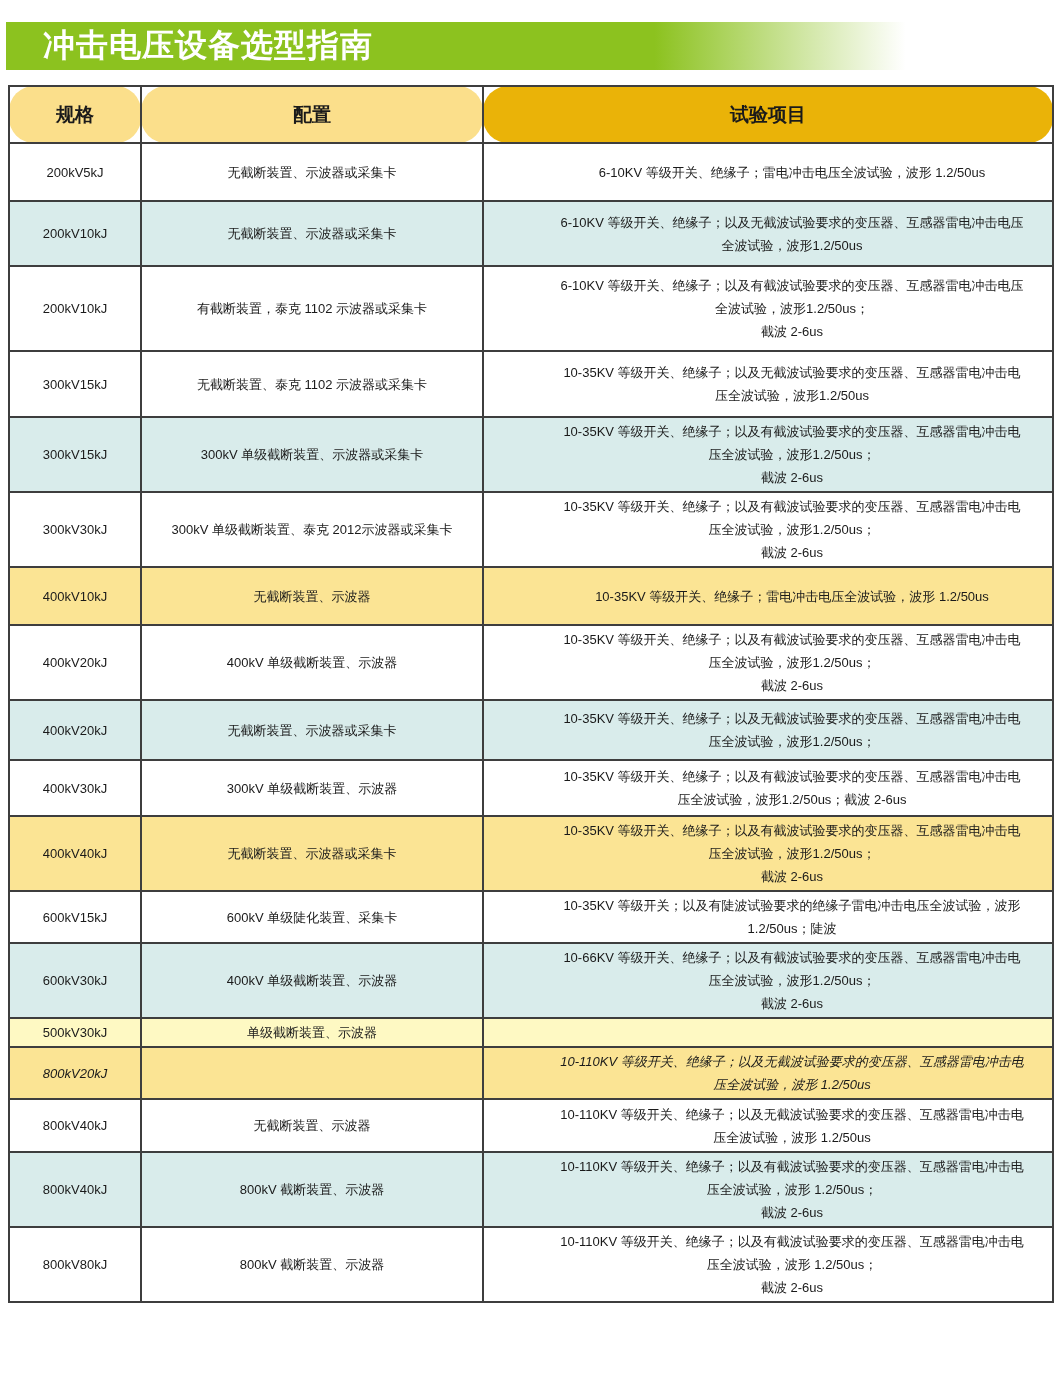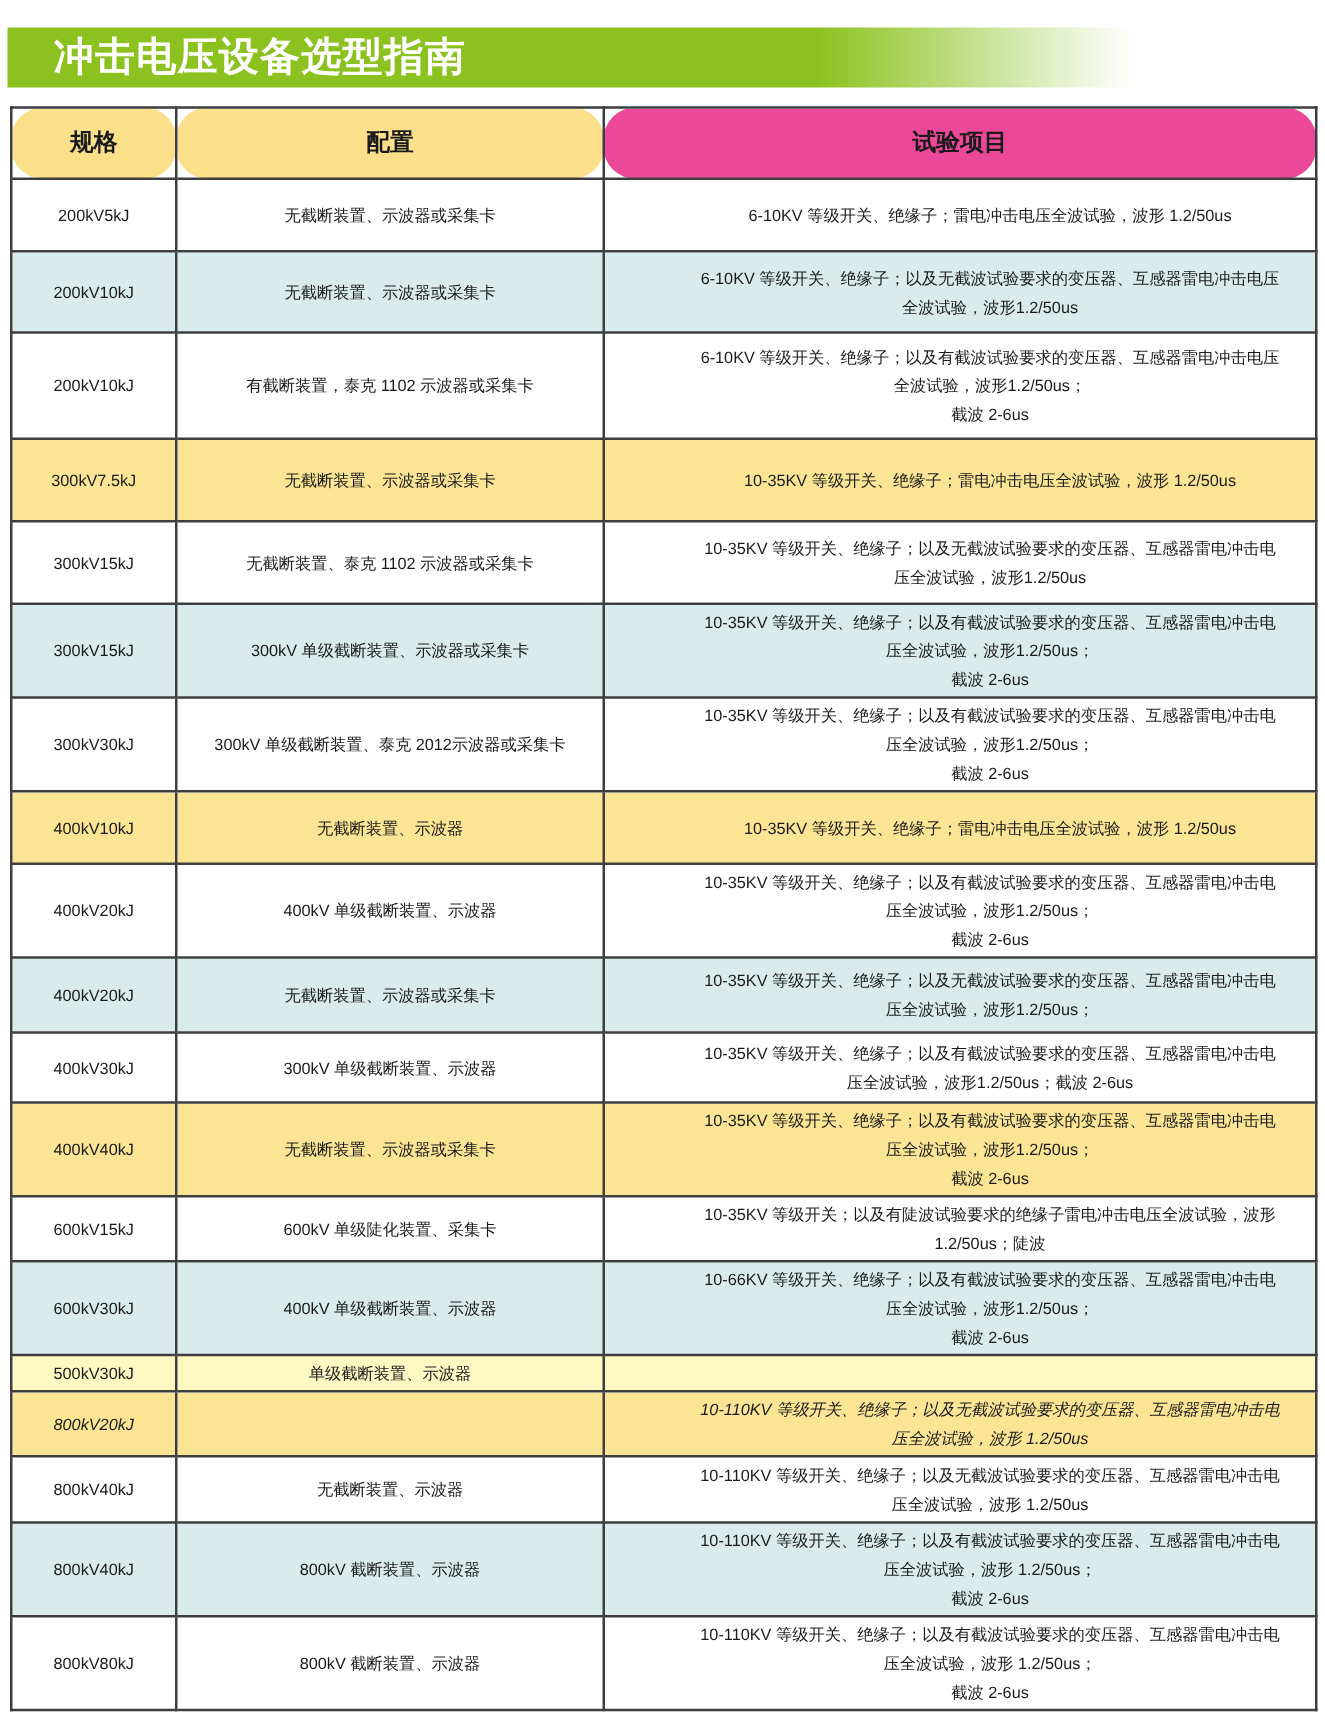--- a/index.html
+++ b/index.html
@@ -71,21 +71,21 @@
   <table class="guide">
     <colgroup>
       <col style="width:132px">
       <col style="width:342px">
       <col style="width:570px">
     </colgroup>
     <thead>
       <tr style="height:57px">
         <th style="background: rgb(251, 223, 139);">规格</th>
         <th style="background: rgb(251, 223, 139);">配置</th>
-        <th style="background: #ec4899;">试验项目</th>
+        <th style="background: #eab308;">试验项目</th>
       </tr>
     </thead>
     <tbody id="rows">
         <tr style="height: 58px; background: rgb(255, 255, 255);">
           <td class="spec-cell">200kV5kJ</td>
           <td>无截断装置、示波器或采集卡</td>
           <td>
             <div class="test-line">6-10KV 等级开关、绝缘子；雷电冲击电压全波试验，波形 1.2/50us</div>
           </td>
         </tr>
@@ -99,27 +99,20 @@
         </tr>
         <tr style="height: 85px; background: rgb(255, 255, 255);">
           <td class="spec-cell">200kV10kJ</td>
           <td>有截断装置，泰克 1102 示波器或采集卡</td>
           <td>
             <div class="test-line">6-10KV 等级开关、绝缘子；以及有截波试验要求的变压器、互感器雷电冲击电压</div>
             <div class="test-line">全波试验，波形1.2/50us；</div>
             <div class="test-line">截波 2-6us</div>
           </td>
         </tr>
-        <tr style="height: 66px; background: rgb(251, 228, 148);">
-          <td class="spec-cell">300kV7.5kJ</td>
-          <td>无截断装置、示波器或采集卡</td>
-          <td>
-            <div class="test-line">10-35KV 等级开关、绝缘子；雷电冲击电压全波试验，波形 1.2/50us</div>
-          </td>
-        </tr>
         <tr style="height: 66px; background: rgb(255, 255, 255);">
           <td class="spec-cell">300kV15kJ</td>
           <td>无截断装置、泰克 1102 示波器或采集卡</td>
           <td>
             <div class="test-line">10-35KV 等级开关、绝缘子；以及无截波试验要求的变压器、互感器雷电冲击电</div>
             <div class="test-line">压全波试验，波形1.2/50us</div>
           </td>
         </tr>
         <tr style="height: 71px; background: rgb(217, 236, 235);">
           <td class="spec-cell">300kV15kJ</td>

